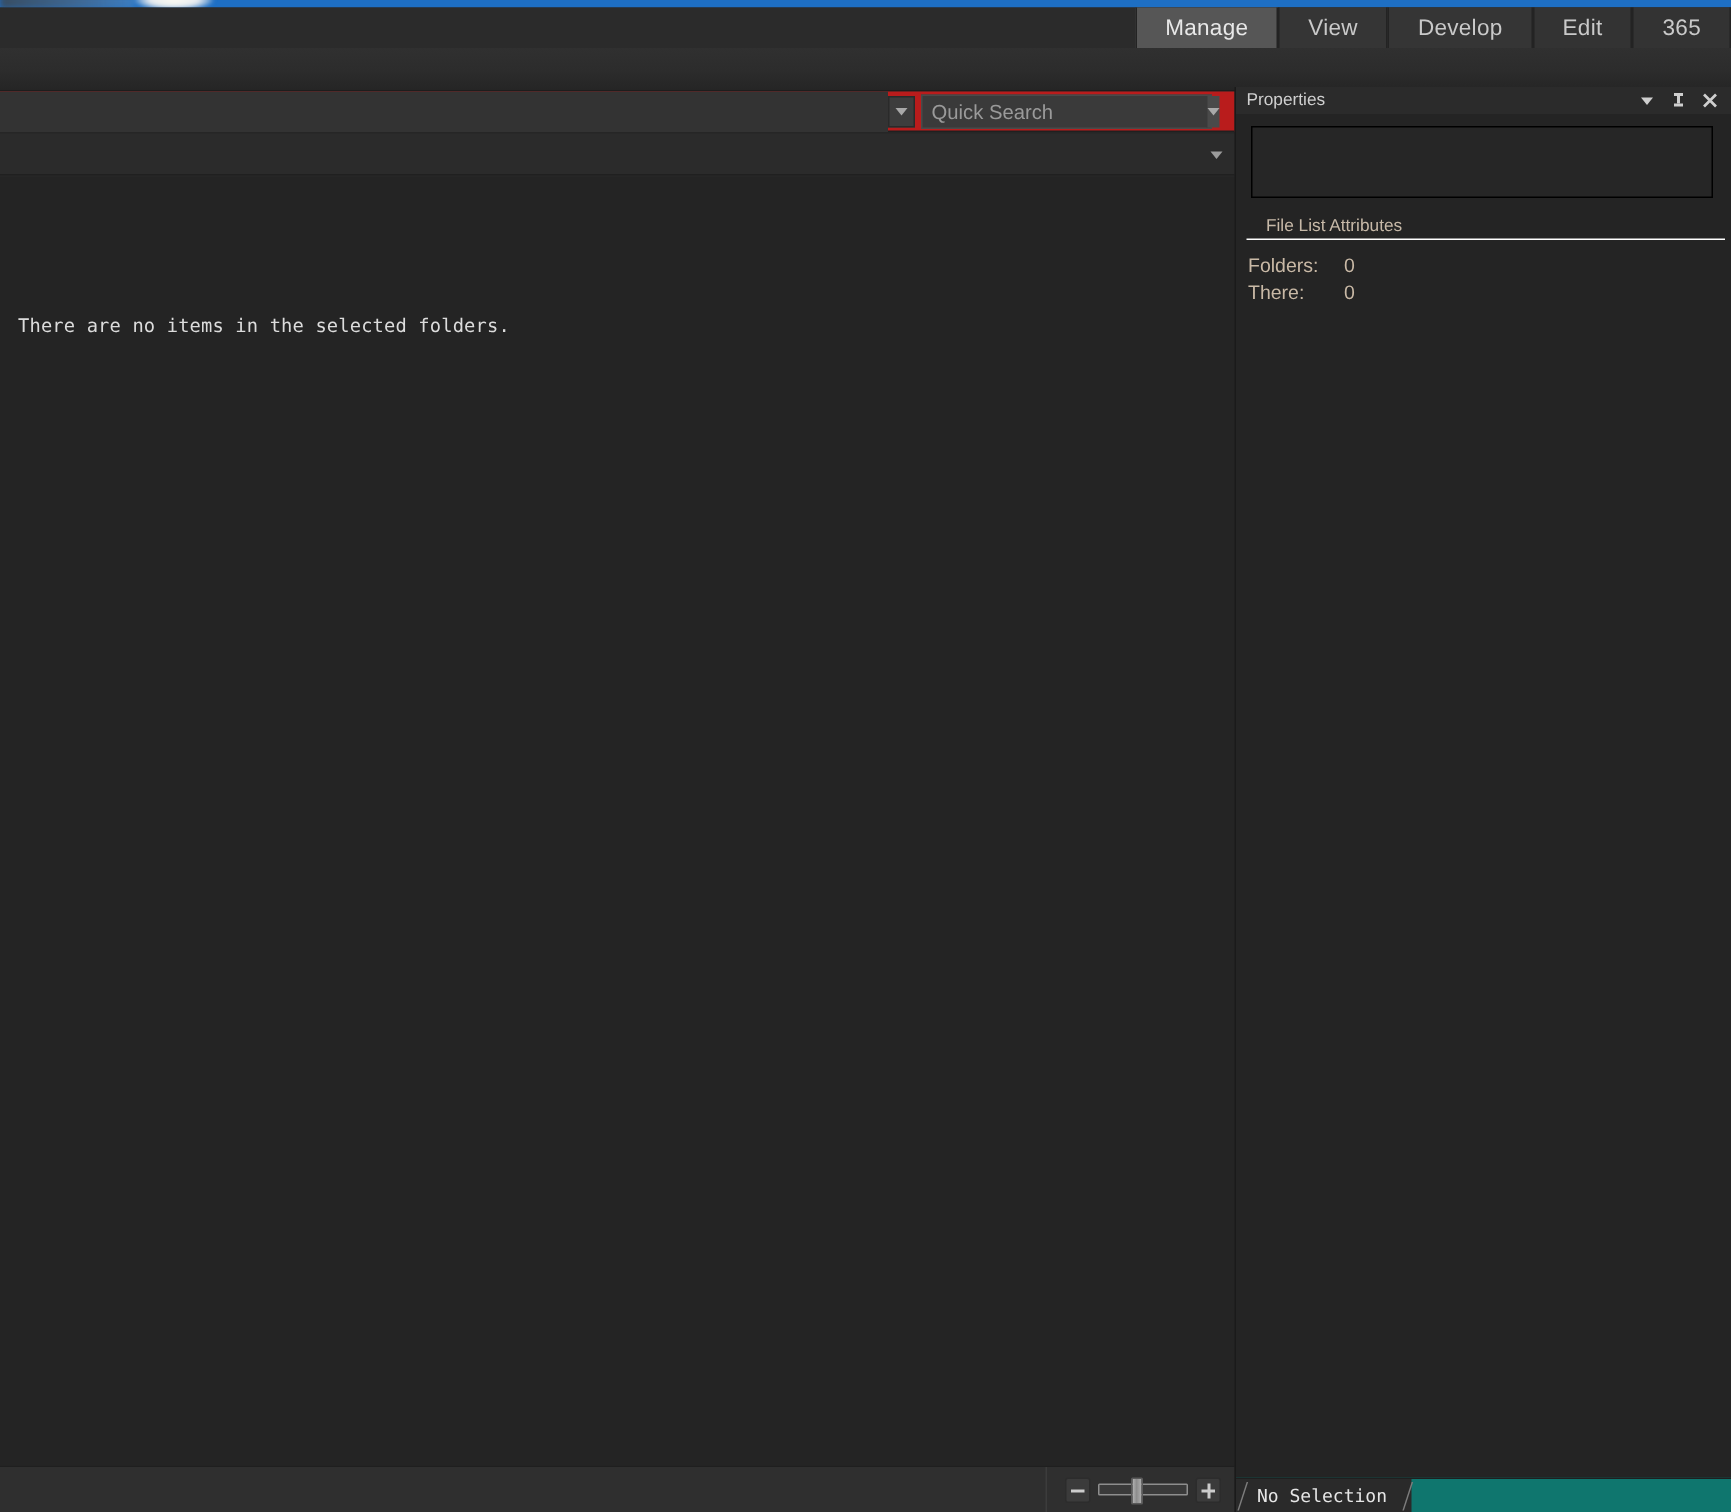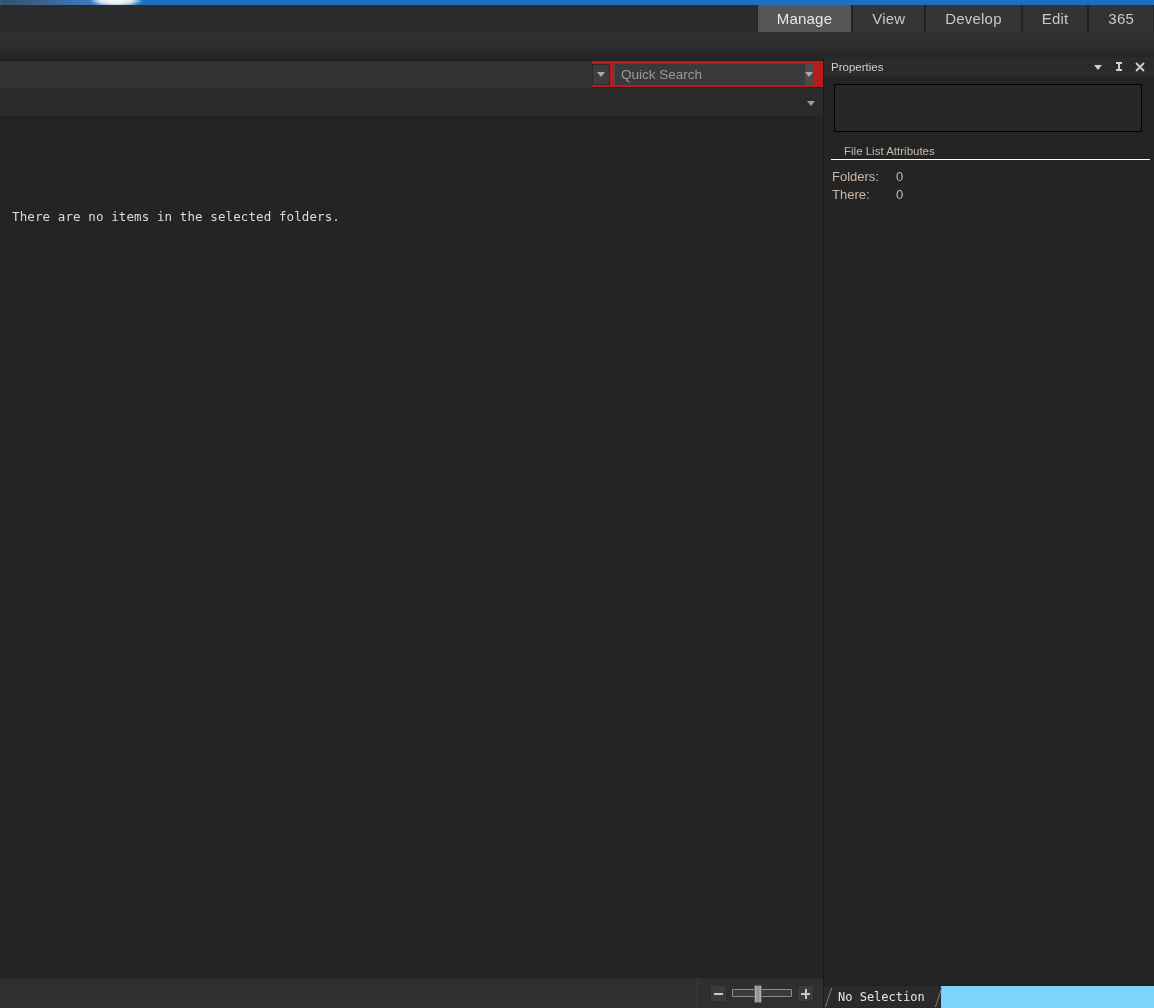--- a/index.html
+++ b/index.html
@@ -323,21 +323,21 @@
   }
   .prop-value {
     color: #c9b9a6;
   }
 
   
   .rightstatus {
     position: absolute;
     left: 0; bottom: 0;
     width: 330px; height: 23px;
-    background: #7dd3fc;
+    background: #0f766e;
     border-top: 1px solid #1f1f1f;
     display: flex;
     align-items: center;
   }
   .sel-tag {
     position: relative;
     height: 23px;
     display: flex;
     align-items: center;
     padding: 0 16px 0 14px;

